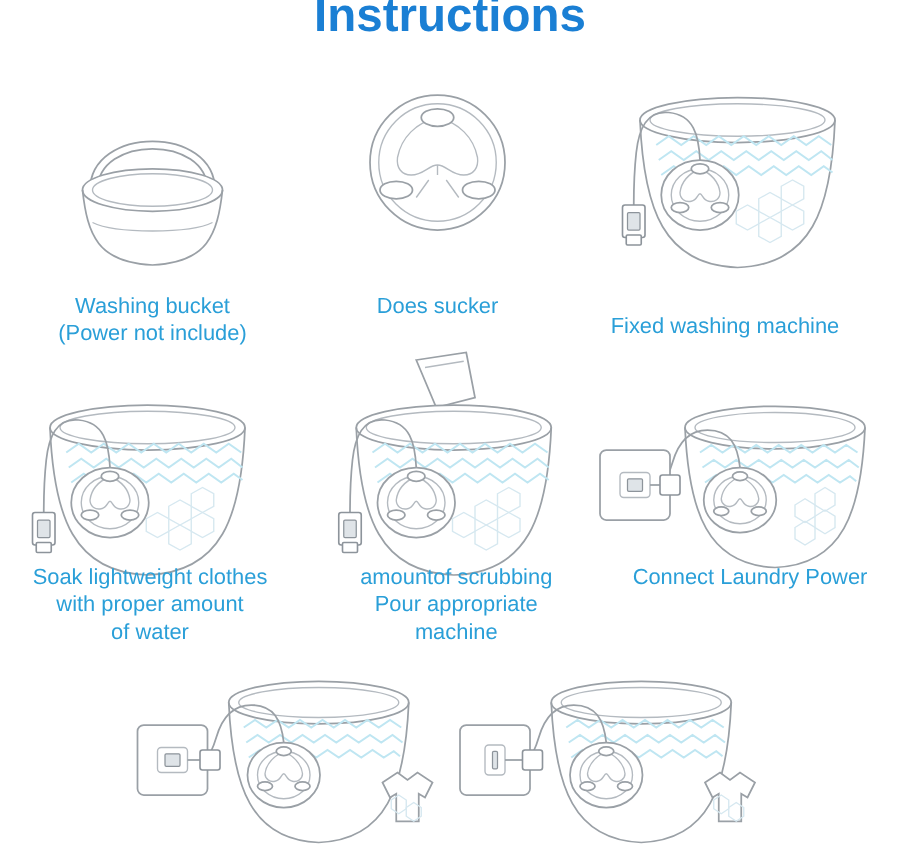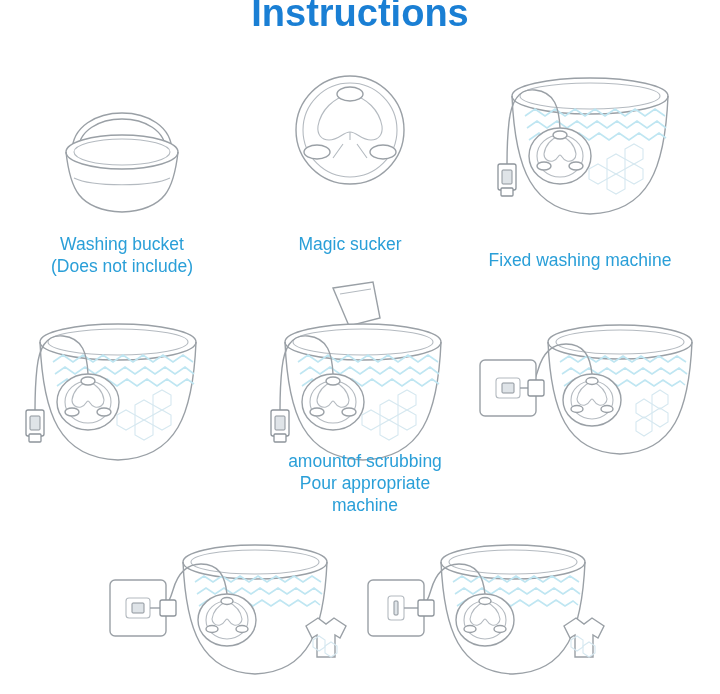--- a/index.html
+++ b/index.html
@@ -66,38 +66,38 @@
 
       <ellipse class="lnw" cx="100" cy="104" rx="56" ry="17"></ellipse>
       <ellipse class="ln2" cx="100" cy="104" rx="48" ry="13"></ellipse>
 
       <path class="ln" d="M44 104 C48 140, 56 162, 100 164 C144 162, 152 140, 156 104"></path>
       <path class="ln2" d="M52 130 C70 139, 130 139, 148 130"></path>
     </svg>
   </div>
   <div class="caption" style="top:185px;">
     <div>Washing bucket</div>
-    <div>(Does not include)</div>
+    <div>(Power not include)</div>
   </div>
 </div>
 
 <div class="step" style="left:255px; top:48px; width:190px; height:230px;">
   <div class="art">
     <svg width="190" height="175" viewBox="0 0 190 175">
       <circle class="ln" cx="95" cy="82" r="54"></circle>
       <circle class="ln2" cx="95" cy="82" r="47"></circle>
       <path class="ln2" d="M95 46 C78 50, 66 62, 63 78 C62 86, 66 92, 74 92 C84 92, 88 84, 95 84 C102 84, 106 92, 116 92 C124 92, 128 86, 127 78 C124 62, 112 50, 95 46 Z"></path>
       <ellipse class="lnw" cx="95" cy="46" rx="13" ry="7"></ellipse>
       <ellipse class="lnw" cx="62" cy="104" rx="13" ry="7"></ellipse>
       <ellipse class="lnw" cx="128" cy="104" rx="13" ry="7"></ellipse>
       <path class="ln2" d="M88 96 L78 110 M102 96 L112 110 M95 92 L95 84"></path>
     </svg>
   </div>
   <div class="caption" style="top:185px;">
-    <div>Magic sucker</div>
+    <div>Does sucker</div>
   </div>
 </div>
 
 <div class="step" style="left:455px; top:64px; width:250px; height:230px;">
   <div class="art">
     <svg width="250" height="175" viewBox="0 0 250 175">
 
       <ellipse class="lnw" cx="135" cy="32" rx="78" ry="18"></ellipse>
       <ellipse class="ln2" cx="135" cy="32" rx="70" ry="13"></ellipse>
       <path class="ln" d="M57 32 C60 104, 76 148, 135 150 C194 148, 210 104, 213 32"></path>
@@ -154,20 +154,25 @@
       <path class="ln2" d="M88 81 C79 85, 73 92, 72 100 C72 105, 76 108, 81 107 C86 106, 86 101, 88 101 C90 101, 90 106, 95 107 C100 108, 104 105, 104 100 C103 92, 97 85, 88 81 Z"></path>
       <ellipse class="lnw" cx="88" cy="81" rx="7" ry="4"></ellipse>
       <ellipse class="lnw" cx="72" cy="112" rx="7" ry="4"></ellipse>
       <ellipse class="lnw" cx="104" cy="112" rx="7" ry="4"></ellipse>
       <path class="cord" d="M88 74 C87 54, 83 38, 63 36 C45 34, 39 50, 37 68 C35 86, 35 98, 35 110"></path>
       <rect class="plug" x="26" y="110" width="18" height="26" rx="2"></rect>
       <rect class="plugfill" x="30" y="116" width="10" height="14" rx="1"></rect>
       <rect class="plug" x="29" y="134" width="12" height="8" rx="1"></rect>
     </svg>
   </div>
+  <div class="caption" style="top:150px;">
+    <div>Soak lightweight clothes</div>
+    <div>with  proper amount</div>
+    <div>of water</div>
+  </div>
 </div>
 
 <div class="step" style="left:245px; top:280px; width:240px; height:250px;">
   <div class="art">
     <svg width="240" height="190" viewBox="0 0 240 190">
 
       <path class="lnw" d="M88 8 L128 2 L135 38 L104 46 Z"></path>
       <path class="ln2" d="M95 14 L126 9"></path>
       <path class="ln2" d="M104 46 C100 52, 96 58, 94 64"></path>
 
@@ -228,20 +233,23 @@
 
       <path class="cord" d="M112 74 C110 56, 104 44, 86 44 C70 44, 62 56, 58 70 C55 80, 53 84, 50 86"></path>
 
       <rect class="sock" x="0" y="60" width="56" height="56" rx="5"></rect>
       <rect class="ln2" x="16" y="78" width="24" height="20" rx="3" style="fill:#ffffff"></rect>
       <rect class="plugfill" x="22" y="83" width="12" height="10" rx="1"></rect>
       <path class="cord" d="M40 88 L56 88"></path>
       <rect class="plug" x="48" y="80" width="16" height="16" rx="2"></rect>
     </svg>
   </div>
+  <div class="caption" style="top:150px;">
+    <div>Connect Laundry Power</div>
+  </div>
 </div>
 
 <div class="step" style="left:110px; top:520px; width:280px; height:175px;">
   <div class="art">
     <svg width="280" height="175" viewBox="0 0 280 175">
       <ellipse class="lnw" cx="145" cy="42" rx="72" ry="17"></ellipse>
       <ellipse class="ln2" cx="145" cy="42" rx="64" ry="12"></ellipse>
       <path class="ln" d="M73 42 C76 110, 91 152, 145 154 C199 152, 214 110, 217 42"></path>
       <path class="wave" d="M85 62 l9 -6 l9 6 l9 -6 l9 6 l9 -6 l9 6 l9 -6 l9 6 l9 -6 l9 6 l9 -6 l9 6 l9 -6 l9 6"></path>
       <path class="wave" d="M87 74 l9 -6 l9 6 l9 -6 l9 6 l9 -6 l9 6 l9 -6 l9 6 l9 -6 l9 6 l9 -6 l9 6 l9 -6 l8 6"></path>

